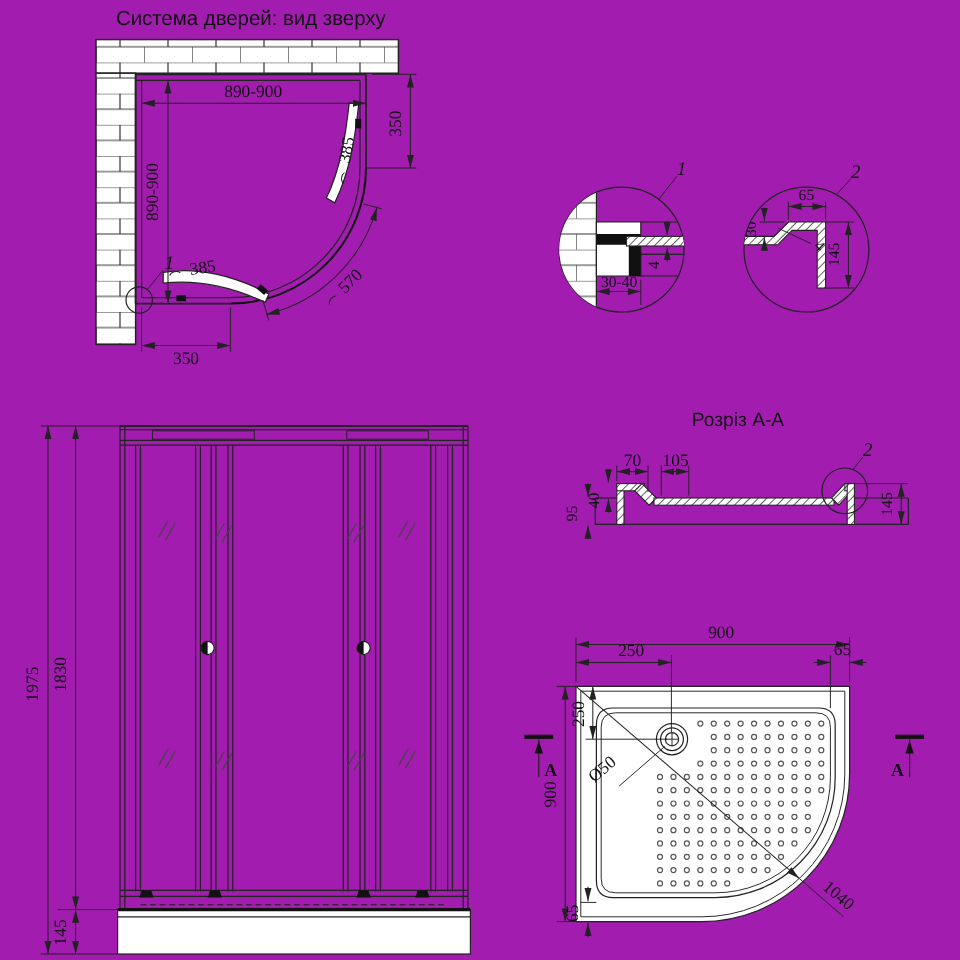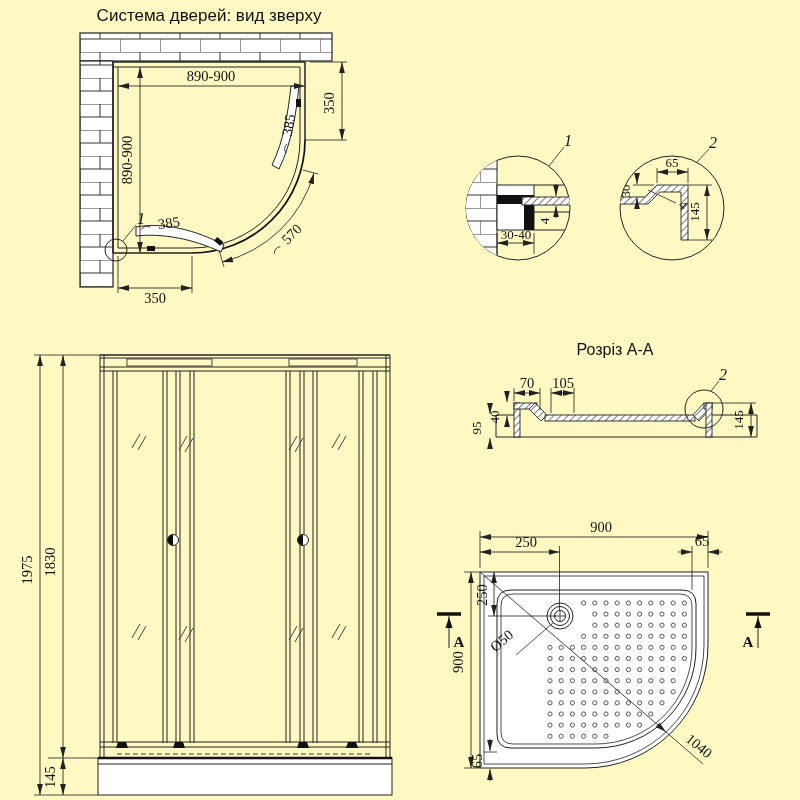--- a/index.html
+++ b/index.html
@@ -1,16 +1,16 @@
 <!DOCTYPE html>
 <html><head>
 <meta charset="utf-8">
 <style>
   html,body{margin:0;padding:0;background:#fff;width:800px;height:800px;overflow:hidden;}
-  #sheet{width:800px;height:800px;background:#fef9c3;}
+  #sheet{width:800px;height:800px;background:#a21caf;}
   svg{display:block;}
   .ln{stroke:#222;stroke-width:1;fill:none;}
   .ln13{stroke:#222;stroke-width:1.5;fill:none;}
   .ln16{stroke:#111;stroke-width:1.7;fill:none;}
   .thin{stroke:#222;stroke-width:0.8;fill:none;}
   .dim{stroke:#222;stroke-width:0.85;fill:none;}
   .dash{stroke:#222;stroke-width:0.9;fill:none;stroke-dasharray:5 3;}
   .fillw{fill:#fff;stroke:#222;stroke-width:1;}
   .dark{fill:#111;stroke:none;}
   text{fill:#111;}

